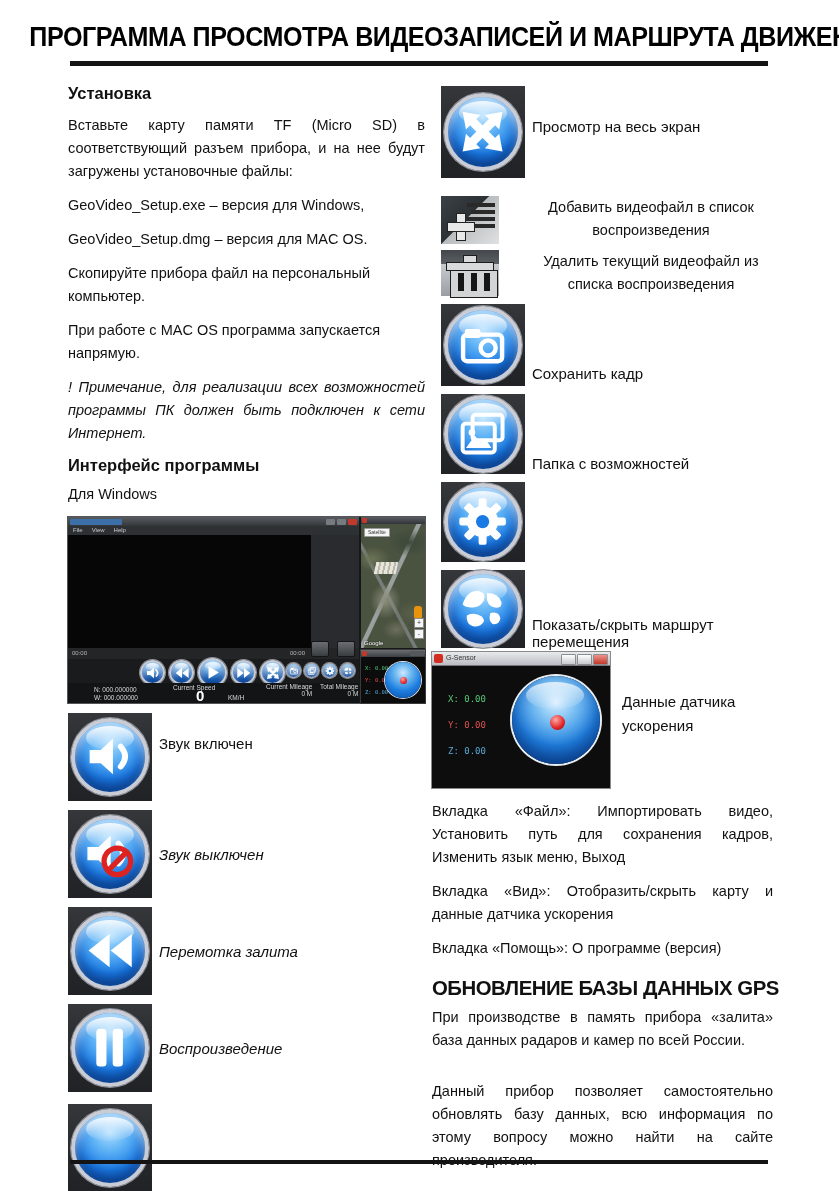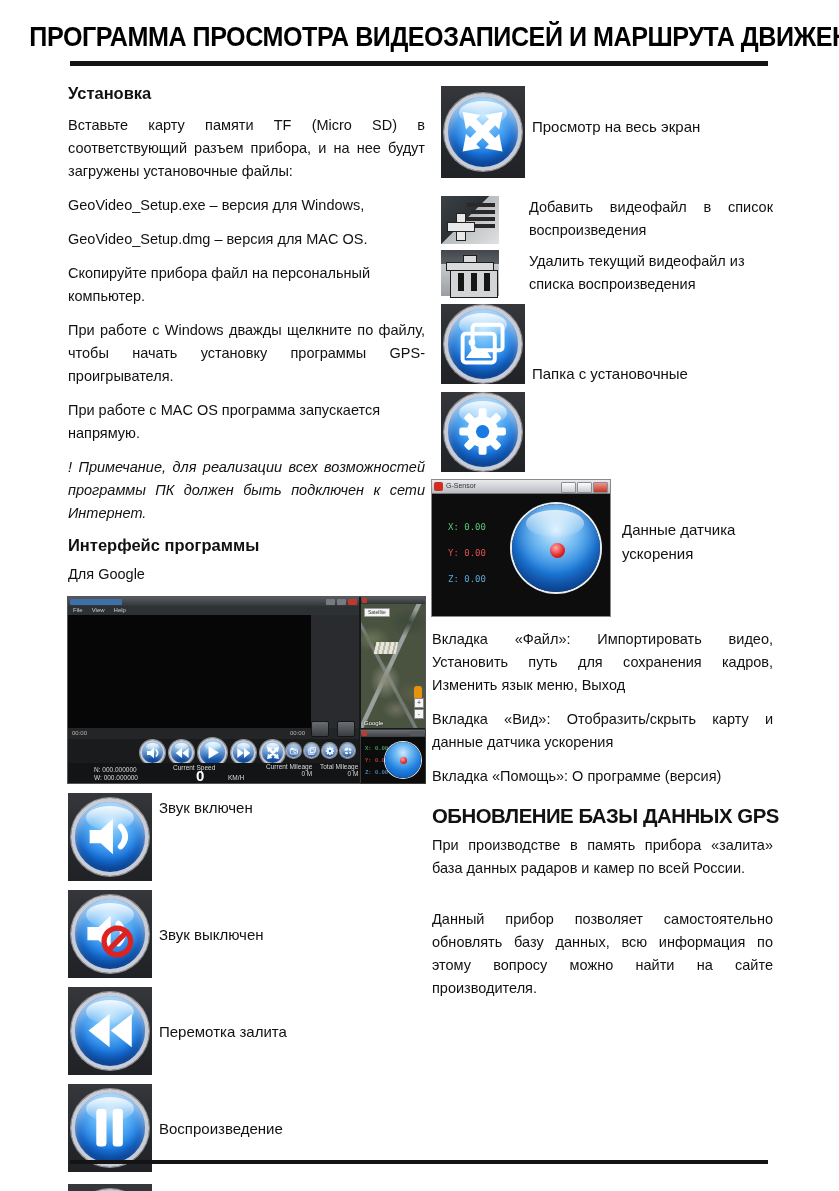--- a/index.html
+++ b/index.html
@@ -27,22 +27,22 @@
   .tile.big{width:84px;height:88px;}
   .orb{position:relative;border-radius:50%;flex:none;
        background:radial-gradient(circle at 50% 28%,#aadcff 0%,#5eb2f5 30%,#1a7ae4 62%,#0a55b4 100%);
        border:4px solid #c9ccd4;
        box-shadow:inset 0 7px 9px rgba(255,255,255,.5),inset 0 -8px 12px rgba(0,10,60,.45),0 0 0 1px #8e9097;}
   .orb:before{content:"";position:absolute;left:16%;top:6%;width:68%;height:34%;border-radius:50%;
               background:linear-gradient(rgba(255,255,255,.85),rgba(255,255,255,.05));}
   .orb svg{position:absolute;left:12%;top:12%;width:76%;height:76%;}
   .orb.o72{width:70px;height:70px;}
   .ilab{font-size:15px;margin-left:7px;}
-  .lab-top{align-self:flex-start;margin-top:6px;}
-  .lab-mid{align-self:center;}
+  .lab-top{align-self:flex-start;margin-top:22px;}
+  .lab-mid{align-self:center;font-style:italic;}
   .lab-low{align-self:flex-end;margin-bottom:16px;}
   .lab-wrap{flex:1;min-width:0;}
   
   .gtile{flex:none;position:relative;}
   .addtile{width:58px;height:48px;background:linear-gradient(135deg,#3c4146 0%,#2b3034 45%,#b9bcbe 46%,#dfe1e2 100%);}
   .addplus{position:absolute;left:6px;bottom:5px;width:26px;height:26px;}
   .addplus:before{content:"";position:absolute;left:9px;top:0;width:8px;height:26px;background:#e8e8e8;border:1px solid #222;}
   .addplus:after{content:"";position:absolute;left:0;top:9px;width:26px;height:8px;background:#e8e8e8;border:1px solid #222;}
   .addlines span{position:absolute;right:4px;height:4px;background:#2a2a2a;}
   .trashtile{width:58px;height:46px;background:linear-gradient(180deg,#43474c 0%,#5b6065 30%,#c9cccf 31%,#9a9da1 100%);}
@@ -130,21 +130,21 @@
             box-shadow:0 0 0 2px #e8edf2,inset 0 -10px 18px rgba(0,10,60,.4);}
   .gsw-ball:before{content:"";position:absolute;left:16%;top:7%;width:66%;height:30%;border-radius:50%;
                    background:linear-gradient(rgba(255,255,255,.75),rgba(255,255,255,.05));}
   .gsw-ball:after{content:"";position:absolute;left:43%;top:44%;width:15px;height:15px;border-radius:50%;
                   background:radial-gradient(circle at 38% 32%,#ffa8a8,#e02020 62%,#8f0f0f);}
   .xg{color:#56c878;} .yg{color:#e05050;} .zg{color:#58a8d8;text-align:right;}
   .gs-row{display:flex;margin:2px 0 12px;}
   .gs-side{font-size:15px;line-height:24px;margin-left:12px;margin-top:38px;}
   
   .rrow{display:flex;margin-bottom:8px;padding-left:9px;}
-  .rrow .lab-wrap p{margin:0;}
+  .rrow .lab-wrap p{margin:0;text-align:center;}
   .tile.fs{width:84px;height:92px;}
 </style>
 </head>
 <body>
 
 <svg width="0" height="0" style="position:absolute">
   <symbol id="g-spk" viewBox="0 0 24 24">
     <polygon points="3,9 8,9 13.5,4 13.5,20 8,15 3,15" fill="#fff"></polygon>
     <path d="M17 7.5 q4 4.5 0 9" stroke="#fff" stroke-width="2.6" fill="none" stroke-linecap="round"></path>
   </symbol>
@@ -213,25 +213,24 @@
 
   <div class="doc-title">ПРОГРАММА ПРОСМОТРА ВИДЕОЗАПИСЕЙ И МАРШРУТА ДВИЖЕНИЯ</div>
   <div class="title-rule"></div>
 
   <div class="col-left">
     <h2 class="sec">Установка</h2>
     <p class="b just">Вставьте карту памяти TF (Micro SD) в соответствующий разъем прибора, и на нее будут загружены установочные файлы:</p>
     <p class="b indent">GeoVideo_Setup.exe – версия для Windows,</p>
     <p class="b indent">GeoVideo_Setup.dmg – версия для MAC OS.</p>
     <p class="b">Скопируйте прибора файл на персональный компьютер.</p>
-    <p class="b just">При работе с Windows дважды щелкните по файлу, чтобы начать установку программы GPS-проигрывателя.</p>
     <p class="b">При работе с MAC OS программа запускается напрямую.</p>
     <p class="b just note">! Примечание, для реализации всех возможностей программы ПК должен быть подключен к сети Интернет.</p>
     <h2 class="sec" style="margin-bottom:8px">Интерфейс программы</h2>
-    <p class="b">Для Google</p>
+    <p class="b">Для Windows</p>
 
     <div class="shot">
       <div class="mw">
         <div class="mw-title">
           <span class="chip"></span>
           <span class="winbtns">
               <i></i>
               <i></i>
               <i class="close"></i>
             </span>
@@ -436,42 +435,62 @@
               <i></i>
               <i></i>
             </span>
         </div>
       </div>
       <div class="lab-wrap">
           <p class="b" style="line-height:23px">Удалить текущий видеофайл из списка воспроизведения</p>
         </div>
     </div>
 
+    <div class="rrow">
+      <div class="tile big" style="height:82px">
+          <span class="orb o72">
+            <svg>
+              <use href="#g-cam"></use>
+            </svg>
+          </span>
+        </div>
+      <span class="ilab lab-low" style="margin-bottom:4px">Сохранить кадр</span>
+    </div>
 
     <div class="rrow">
       <div class="tile big" style="height:80px">
           <span class="orb o72">
             <svg>
               <use href="#g-pic"></use>
             </svg>
           </span>
         </div>
-      <span class="ilab lab-low" style="margin-bottom:2px">Папка с установочные</span>
+      <span class="ilab lab-low" style="margin-bottom:2px">Папка с возможностей</span>
     </div>
 
     <div class="rrow">
       <div class="tile big" style="height:80px">
           <span class="orb o72">
             <svg>
               <use href="#g-gear"></use>
             </svg>
           </span>
         </div>
     </div>
 
+    <div class="rrow" style="margin-bottom:4px">
+      <div class="tile big" style="height:78px">
+          <span class="orb o72">
+            <svg>
+              <use href="#g-globe"></use>
+            </svg>
+          </span>
+        </div>
+      <span class="ilab lab-low" style="margin-bottom:-2px">Показать/скрыть маршрут перемещения</span>
+    </div>
 
     <div class="gs-row">
       <div class="gsw">
         <div class="gsw-title">
           <span class="rd"></span>
           <span class="tt">G-Sensor</span>
           <span class="gsw-btns">
               <i></i>
               <i></i>
               <i class="close"></i>

